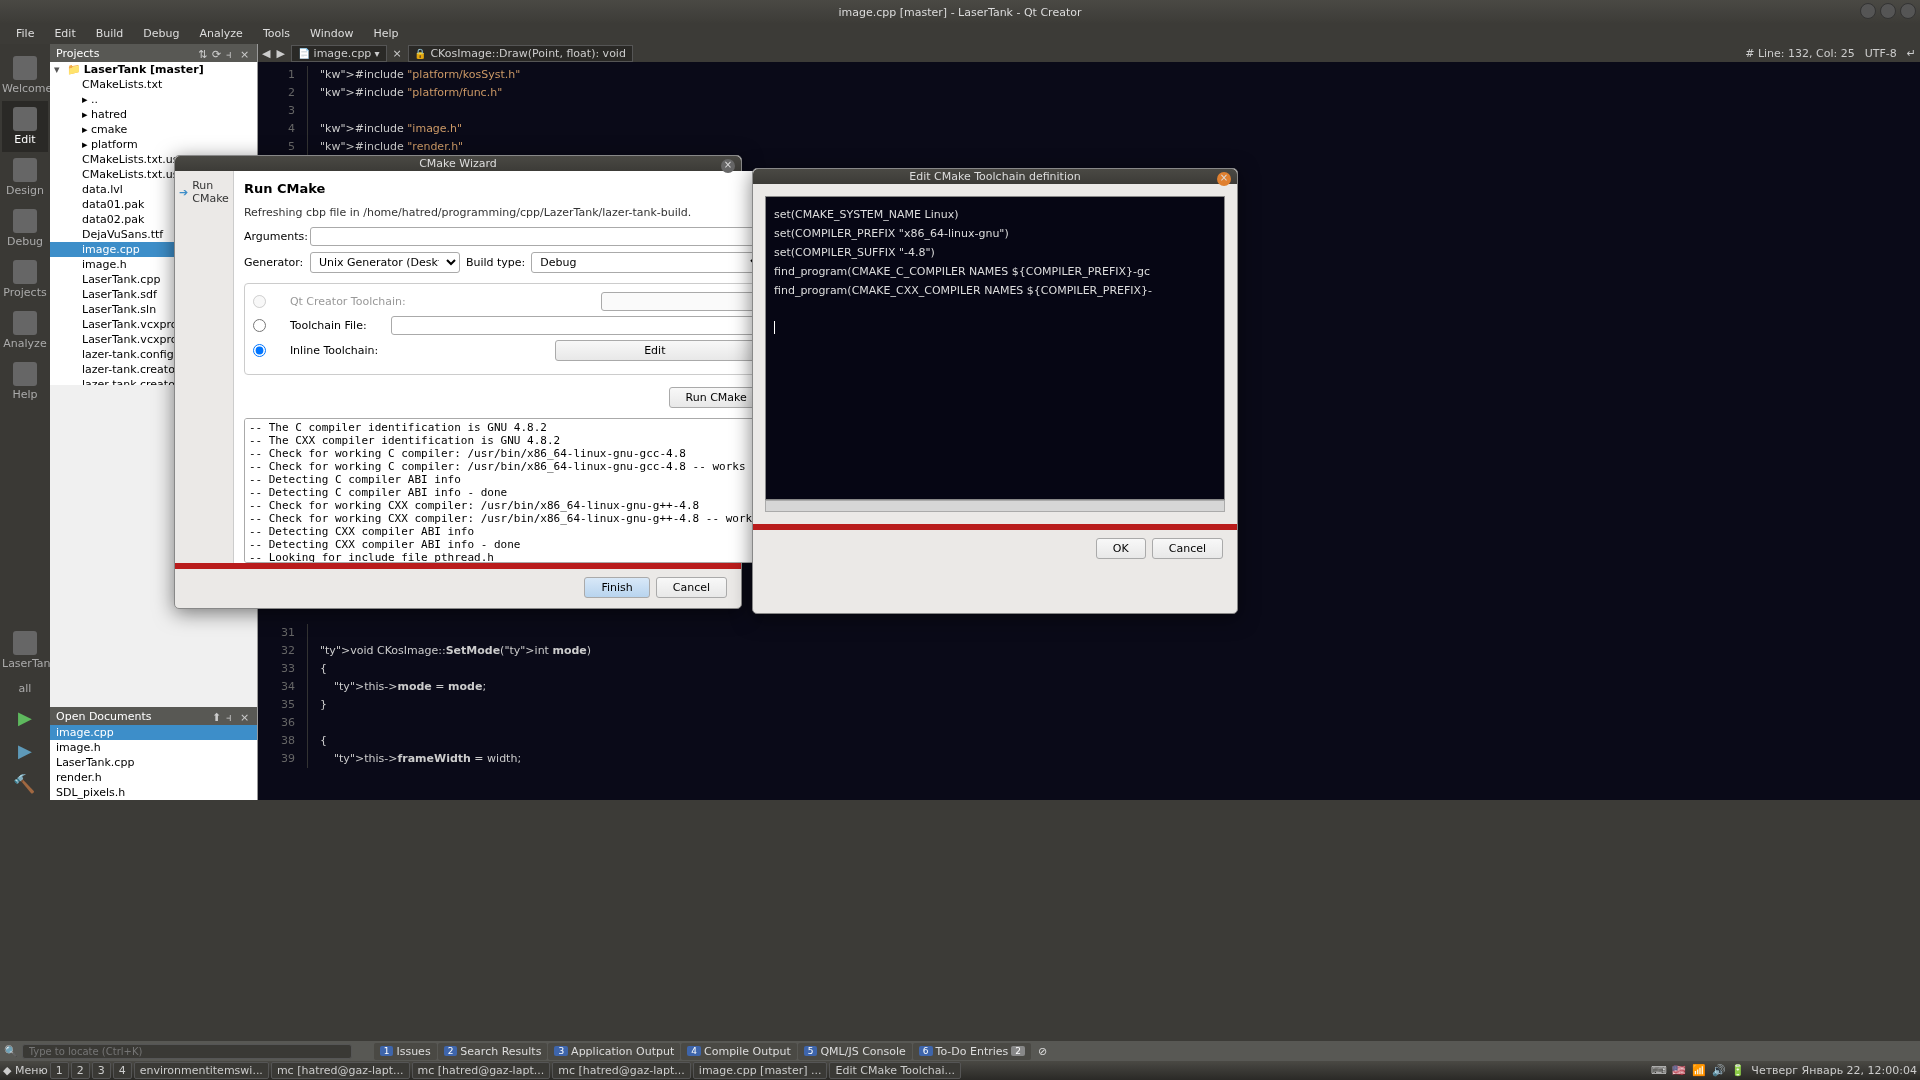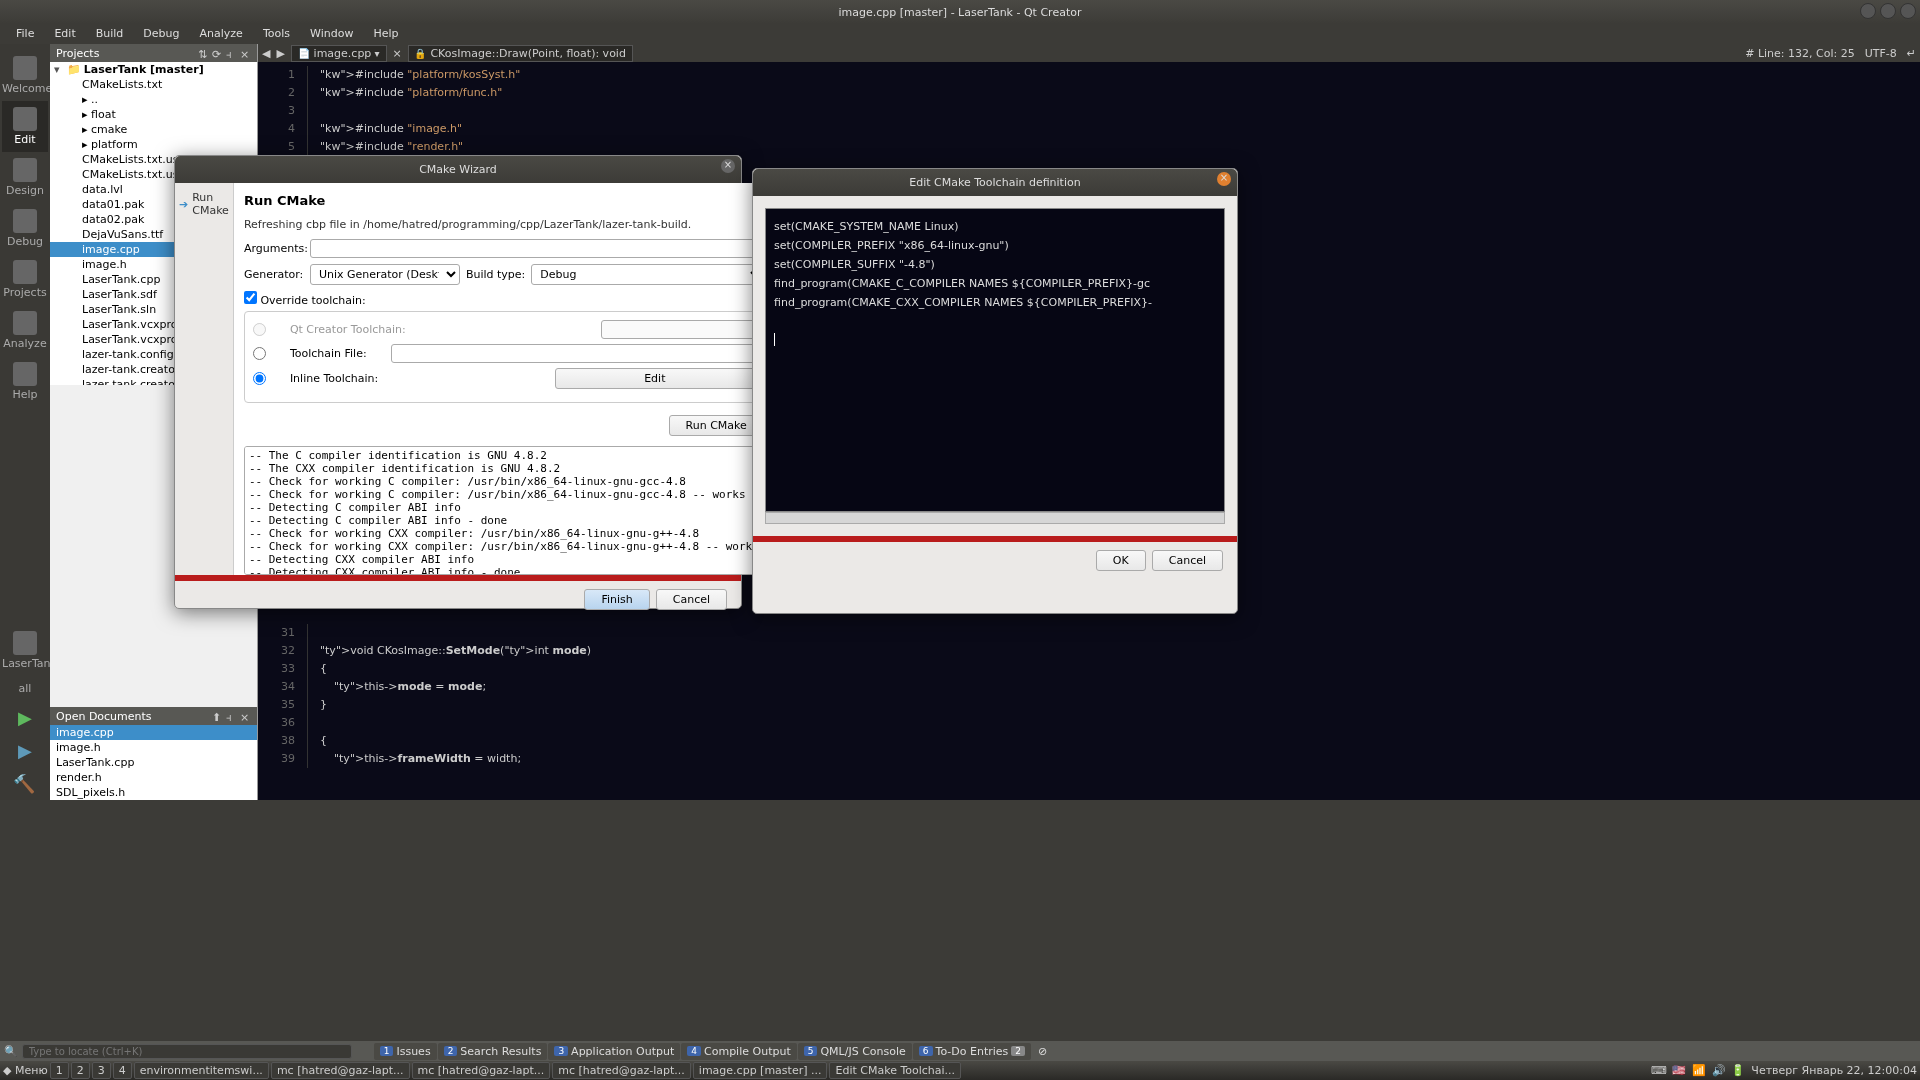--- a/index.html
+++ b/index.html
@@ -48,21 +48,21 @@
   .editor-dropdown { background: #2a2926; border: 1px solid #555; padding: 1px 6px; color: #ccc; font-size: 10px; }
   .editor-status { margin-left: auto; display: flex; gap: 10px; }
   .code { flex: 1; background: #0a0a18; color: #ccc; font-family: "DejaVu Sans Mono", monospace; font-size: 13px; padding: 4px 0; line-height: 18px; overflow: hidden; }
   .code-line { display: flex; }
   .gutter { width: 50px; text-align: right; color: #666; padding-right: 12px; border-right: 1px solid #333; }
   .code-text { padding-left: 12px; white-space: pre; }
   .str { color: #cc9966; }
   
   
   .dialog { position: absolute; background: #ebe9e7; border: 1px solid #888; border-radius: 5px; box-shadow: 0 4px 20px rgba(0,0,0,0.5); }
-  .dialog-title { background: linear-gradient(#4a4944, #3c3b37); color: #ddd; padding: 7px 8px; text-align: center; border-radius: 5px 5px 0 0; position: relative; font-size: 11px; }
+  .dialog-title { background: linear-gradient(#4a4944, #3c3b37); color: #ddd; padding: 1px 8px; text-align: center; border-radius: 5px 5px 0 0; position: relative; font-size: 11px; }
   .dialog-close { position: absolute; right: 6px; top: 3px; width: 14px; height: 14px; border-radius: 7px; background: #666; color: #ddd; text-align: center; line-height: 12px; font-size: 10px; cursor: pointer; }
   
   .cmake-wizard { left: 174px; top: 155px; width: 568px; height: 454px; }
   .wizard-body { display: flex; height: 392px; }
   .wizard-side { width: 90px; background: #ebe9e7; padding: 8px 4px; }
   .wizard-step { display: flex; align-items: center; gap: 4px; font-size: 11px; color: #333; }
   .wizard-step .arrow { color: #3d8ec9; }
   .wizard-main { flex: 1; padding: 10px 14px 0 10px; background: #fff; border-left: 1px solid #ccc; border-radius: 0 0 5px 0; display: flex; flex-direction: column; }
   .wizard-main h3 { font-size: 13px; font-weight: bold; margin-bottom: 10px; }
   .wizard-main .desc { font-size: 11px; color: #333; margin-bottom: 8px; }
@@ -147,21 +147,21 @@
         <span class="ctrl">⟳</span>
         <span class="ctrl">⫞</span>
         <span class="ctrl">×</span>
       </div>
     </div>
     <div class="tree">
       <div class="tree-item"><span class="tree-expand">▾</span>📁 <b>LaserTank [master]</b></div>
       <div id="tree-items">
           <div class="tree-item tree-indent-2">  CMakeLists.txt</div>
           <div class="tree-item tree-indent-2">▸ ..</div>
-          <div class="tree-item tree-indent-2">▸ float</div>
+          <div class="tree-item tree-indent-2">▸ hatred</div>
           <div class="tree-item tree-indent-2">▸ cmake</div>
           <div class="tree-item tree-indent-2">▸ platform</div>
           <div class="tree-item tree-indent-2">  CMakeLists.txt.user</div>
           <div class="tree-item tree-indent-2">  CMakeLists.txt.user.3.3-pre1</div>
           <div class="tree-item tree-indent-2">  data.lvl</div>
           <div class="tree-item tree-indent-2">  data01.pak</div>
           <div class="tree-item tree-indent-2">  data02.pak</div>
           <div class="tree-item tree-indent-2">  DejaVuSans.ttf</div>
           <div class="tree-item tree-indent-2 selected">  image.cpp</div>
           <div class="tree-item tree-indent-2">  image.h</div>
@@ -311,23 +311,20 @@
       <div class="form-row">
         <label>Arguments:</label>
         <input type="text" value="" style="">
       </div>
       <div class="form-row">
         <label>Generator:</label>
         <select style="flex:0 0 150px"><option>Unix Generator (Desktop)</option></select>
         <label style="width:auto">Build type:</label>
         <select><option>Debug</option></select>
       </div>
-      <div>
-        <label><input type="checkbox" checked="" style=""> <span>Override toolchain:</span></label>
-      </div>
       <div class="override-box">
         <div class="radio-row disabled">
           <input type="radio" disabled="" style="">
           <span>Qt Creator Toolchain:</span>
           <span style="flex:1"></span>
           <input type="text" disabled="" style="width: 200px;">
         </div>
         <div class="radio-row">
           <input type="radio" name="tc" style="">
           <span>Toolchain File:</span>

